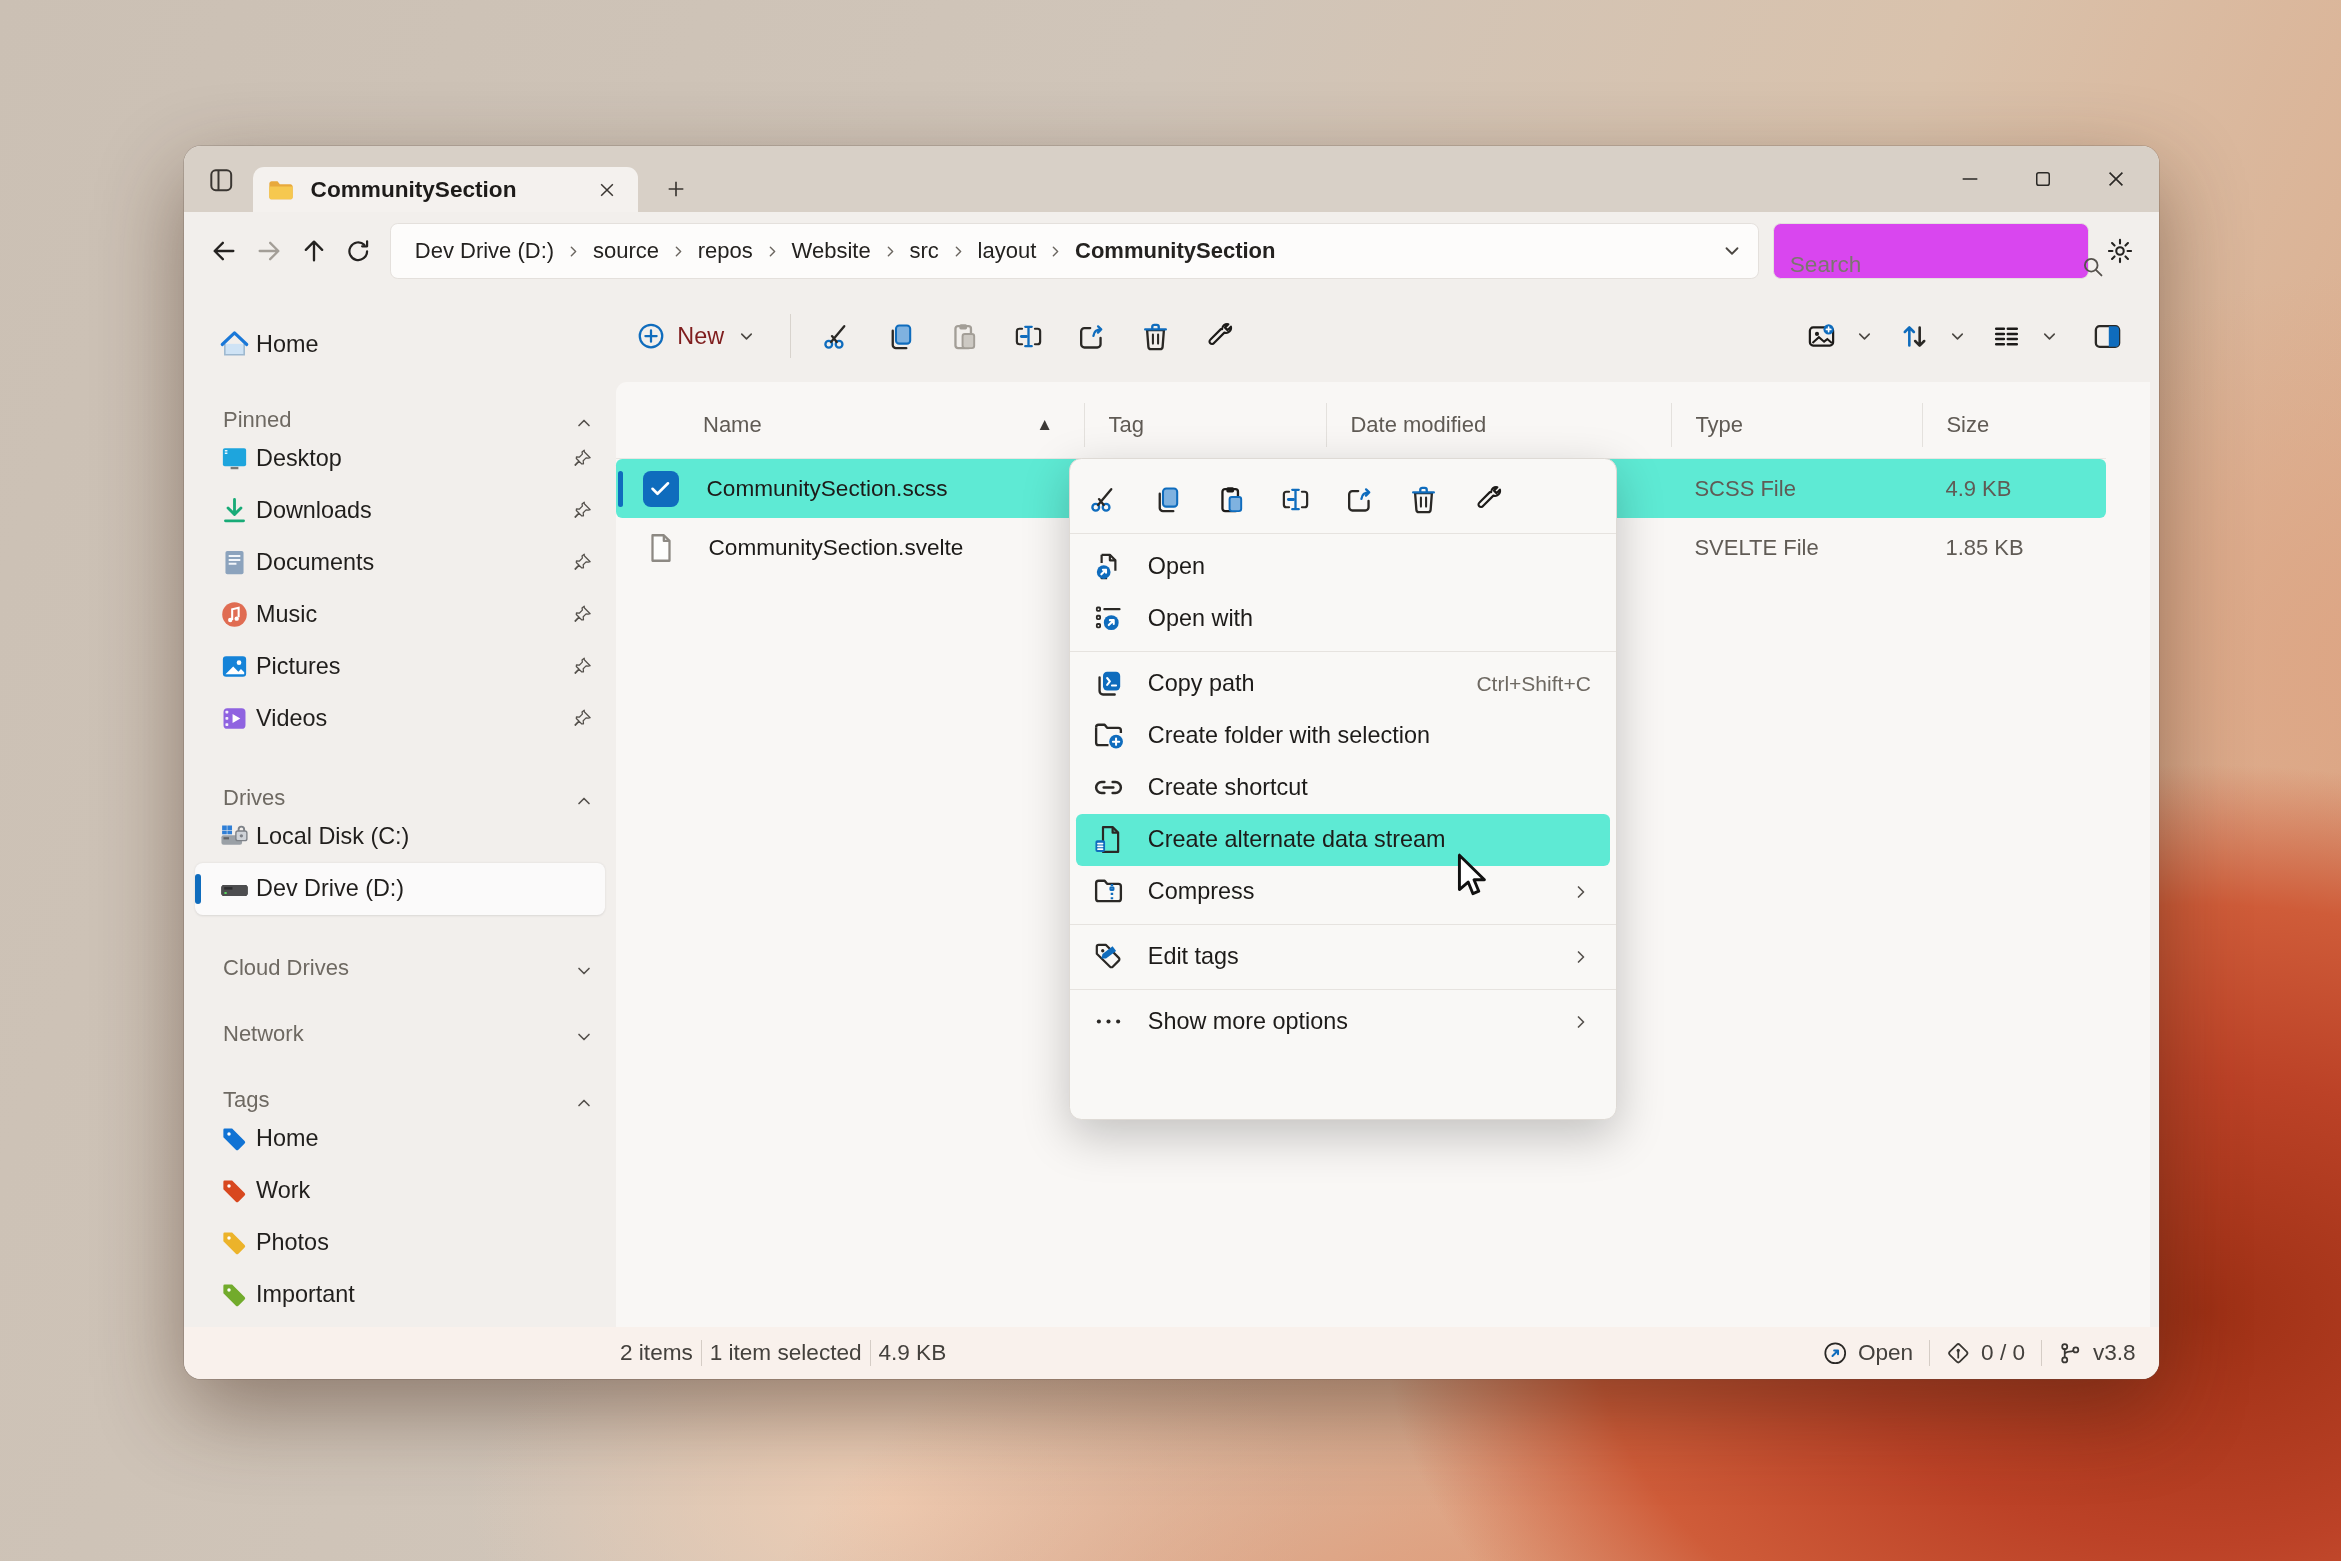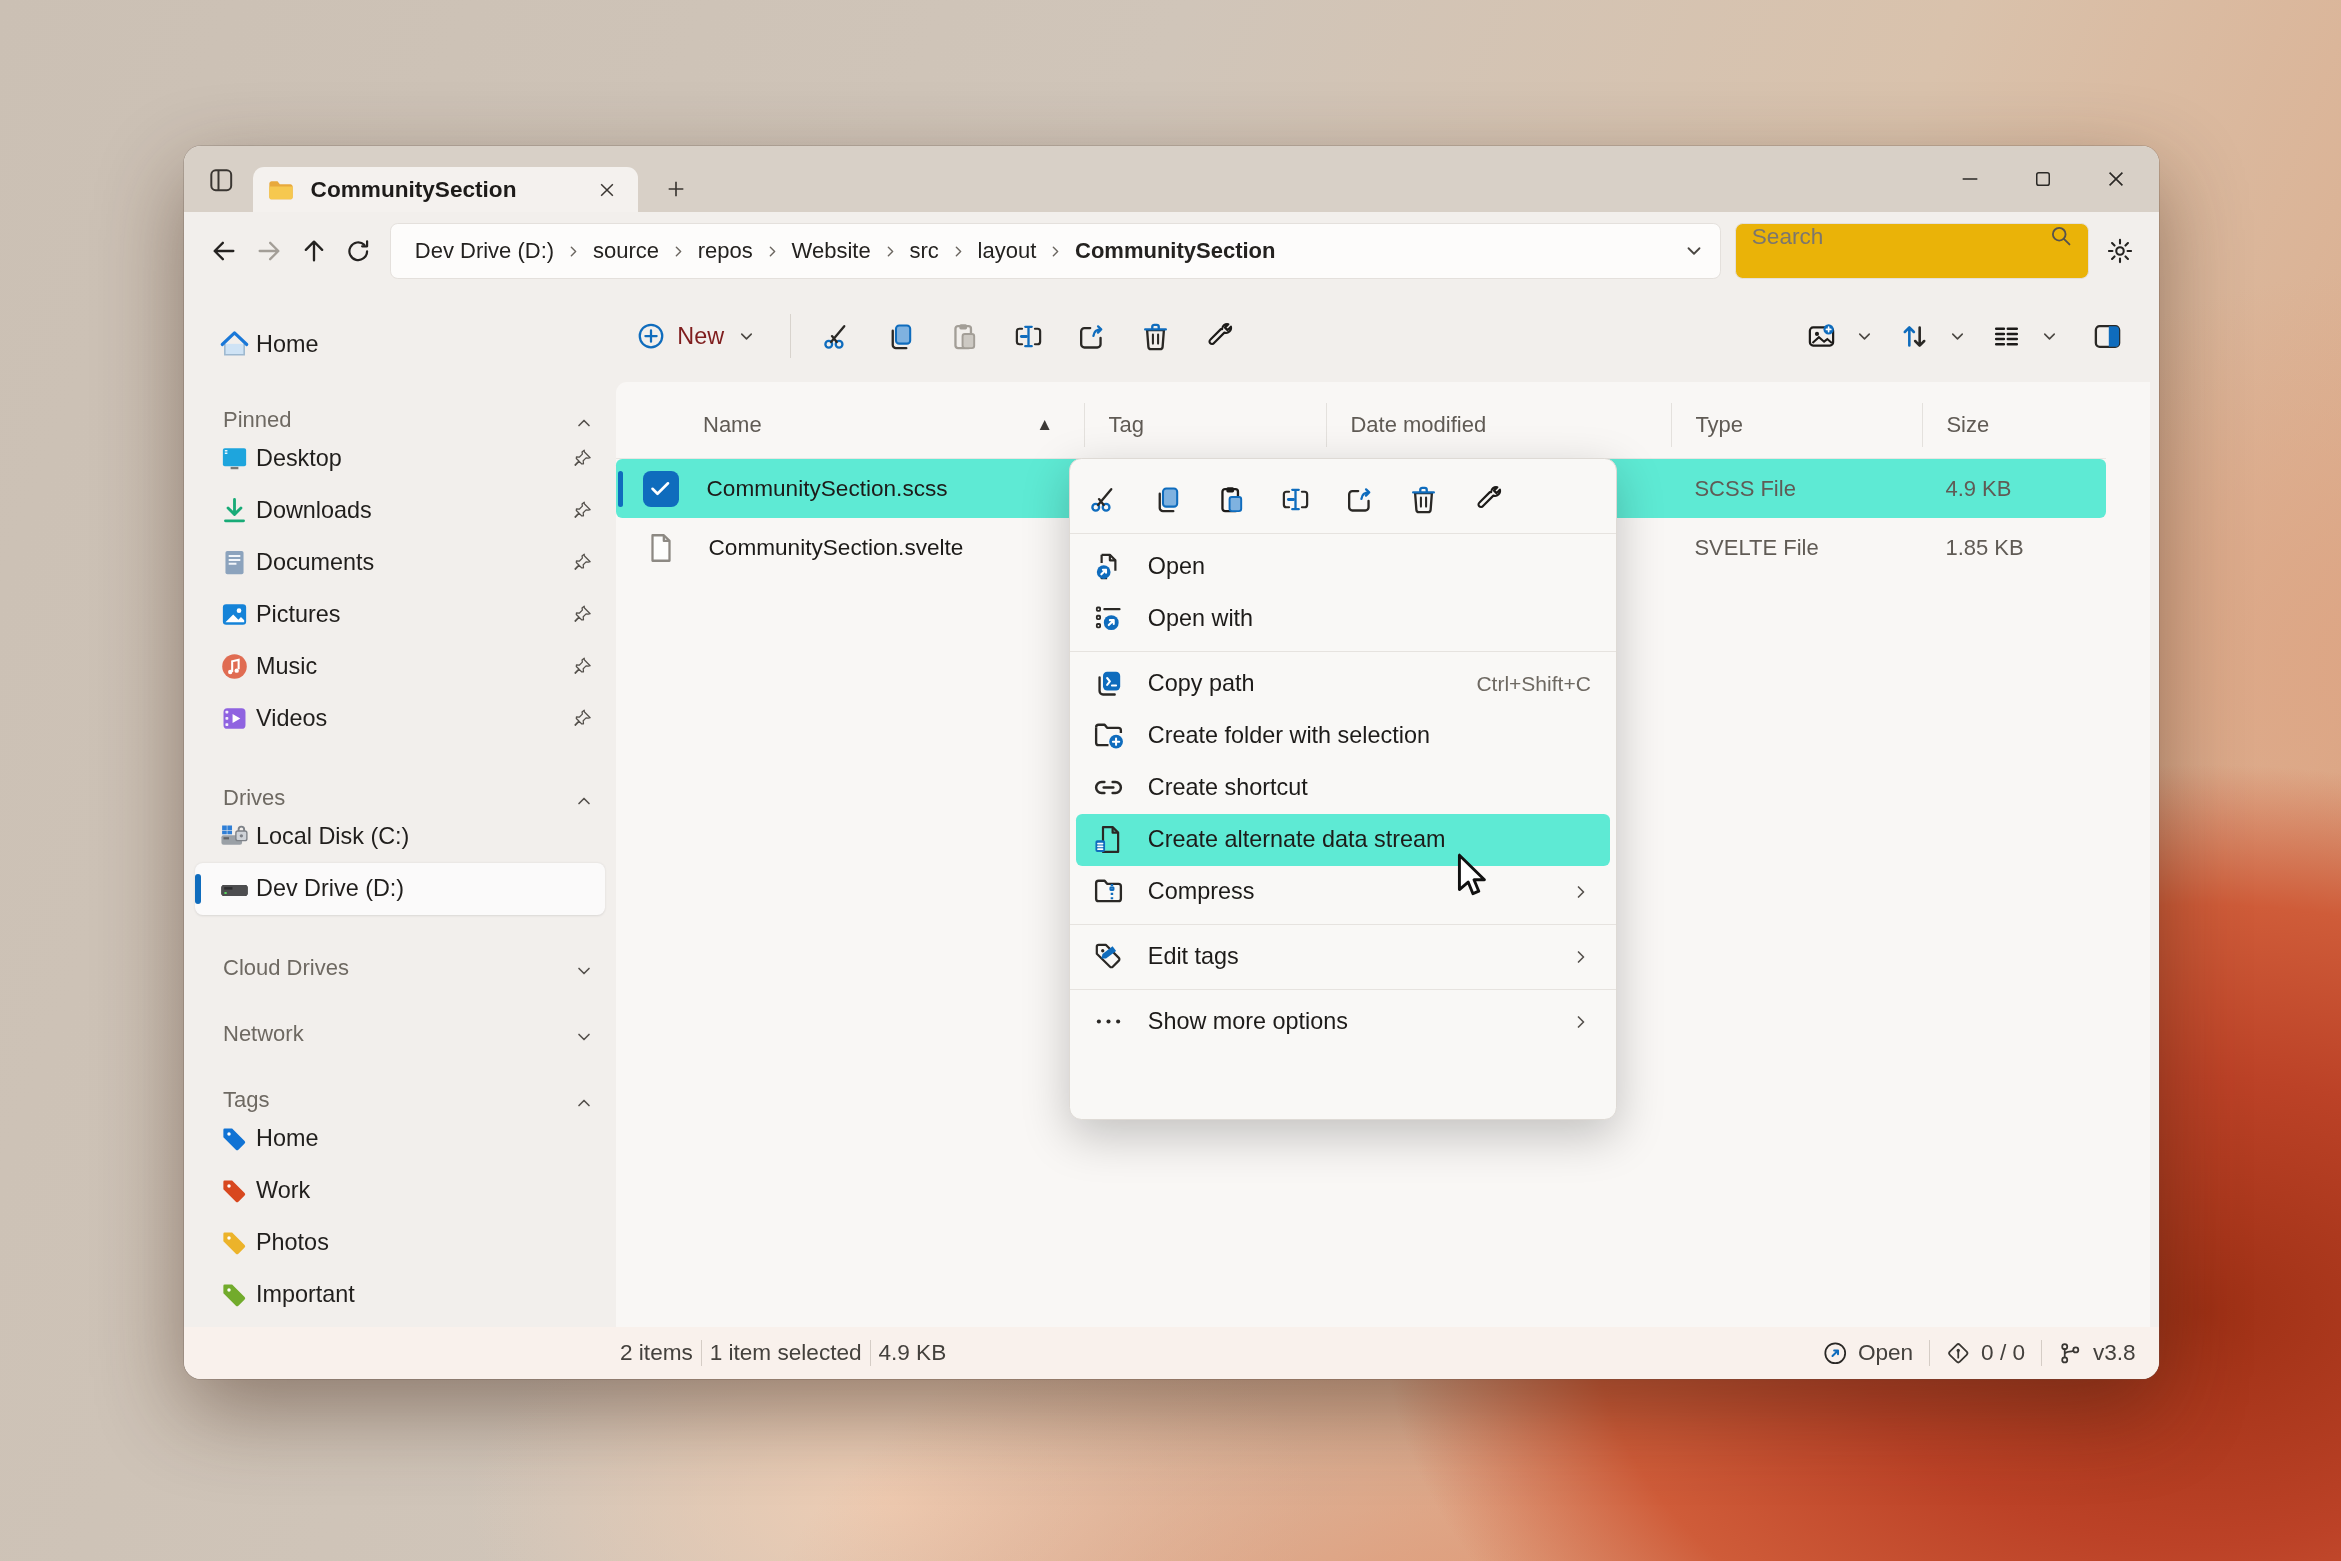--- a/index.html
+++ b/index.html
@@ -30,21 +30,21 @@
   
   .navbar { height:78px; display:flex; align-items:center; padding:0 17px; flex:0 0 auto; }
   .navbtn { width:45px; height:45px; border-radius:6.2px; display:flex; align-items:center; justify-content:center; color:#242220; flex:0 0 auto; }
   .navbtn.disabled { color:#a39e97; }
   .addressbar { flex:1; height:56px; background:#fdfcfb; border:0.8px solid #e4e0dc; border-radius:7.8px; margin-left:9.4px; display:flex; align-items:center; padding:0 15.6px; overflow:hidden; }
   .crumbs { display:flex; align-items:center; flex:1; gap:3.1px; white-space:nowrap; }
   .crumb { font-size:22px; color:#242220; padding:3.1px 7.8px; border-radius:4.7px; }
   .crumb.last { font-weight:700; }
   .crumb-sep { color:#6b6660; display:flex; align-items:center; }
   .addr-chev { color:#4b4742; margin-left:6.2px; }
-  .searchbox { width:354px; height:56px; background:#eab308; border:0.8px solid #e4e0dc; border-radius:7.8px; margin-left:14px; display:flex; align-items:flex-start; padding:0 15.6px; flex:0 0 auto; }
+  .searchbox { width:316px; height:56px; background:#d946ef; border:0.8px solid #e4e0dc; border-radius:7.8px; margin-left:14px; display:flex; align-items:flex-end; padding:0 15.6px; flex:0 0 auto; }
   .searchbox input { border:none; outline:none; background:transparent; flex:1; font-size:22.6px; color:#242220; font-family:inherit; }
   .searchbox input::placeholder { color:#7b766f; }
   .search-glyph { color:#56524d; }
   .gearbtn { width:45px; height:45px; margin-left:7.8px; border-radius:6.2px; display:flex; align-items:center; justify-content:center; color:#242220; flex:0 0 auto; }
   
   .main { flex:1; display:flex; min-height:0; }
   .sidebar { width:432px; flex:0 0 auto; padding:28px 11px 0 11px; overflow:hidden; }
   .s-item { height:52px; display:flex; align-items:center; border-radius:7.8px; padding:0 11px 0 28px; position:relative; }
   .s-item .lbl { font-size:23.4px; color:#201e1c; margin-left:33px; flex:1; white-space:nowrap; }
   .s-item .pin { color:#55514c; }
@@ -520,37 +520,37 @@
           <span class="lbl">Documents</span>
           <span class="pin">
               <svg class="ic" width="22" height="22" viewBox="0 0 28 28">
                 <use href="#i-pin"></use>
               </svg>
             </span>
         </div>
         <div class="s-item">
           <span class="s-ico">
               <svg class="ic" width="31" height="31" viewBox="0 0 40 40">
-                <use href="#i-picture"></use>
-              </svg>
-            </span>
-          <span class="lbl">Pictures</span>
+                <use href="#i-music"></use>
+              </svg>
+            </span>
+          <span class="lbl">Music</span>
           <span class="pin">
               <svg class="ic" width="22" height="22" viewBox="0 0 28 28">
                 <use href="#i-pin"></use>
               </svg>
             </span>
         </div>
         <div class="s-item">
           <span class="s-ico">
               <svg class="ic" width="31" height="31" viewBox="0 0 40 40">
-                <use href="#i-music"></use>
-              </svg>
-            </span>
-          <span class="lbl">Music</span>
+                <use href="#i-picture"></use>
+              </svg>
+            </span>
+          <span class="lbl">Pictures</span>
           <span class="pin">
               <svg class="ic" width="22" height="22" viewBox="0 0 28 28">
                 <use href="#i-pin"></use>
               </svg>
             </span>
         </div>
         <div class="s-item">
           <span class="s-ico">
               <svg class="ic" width="31" height="31" viewBox="0 0 40 40">
                 <use href="#i-video"></use>

